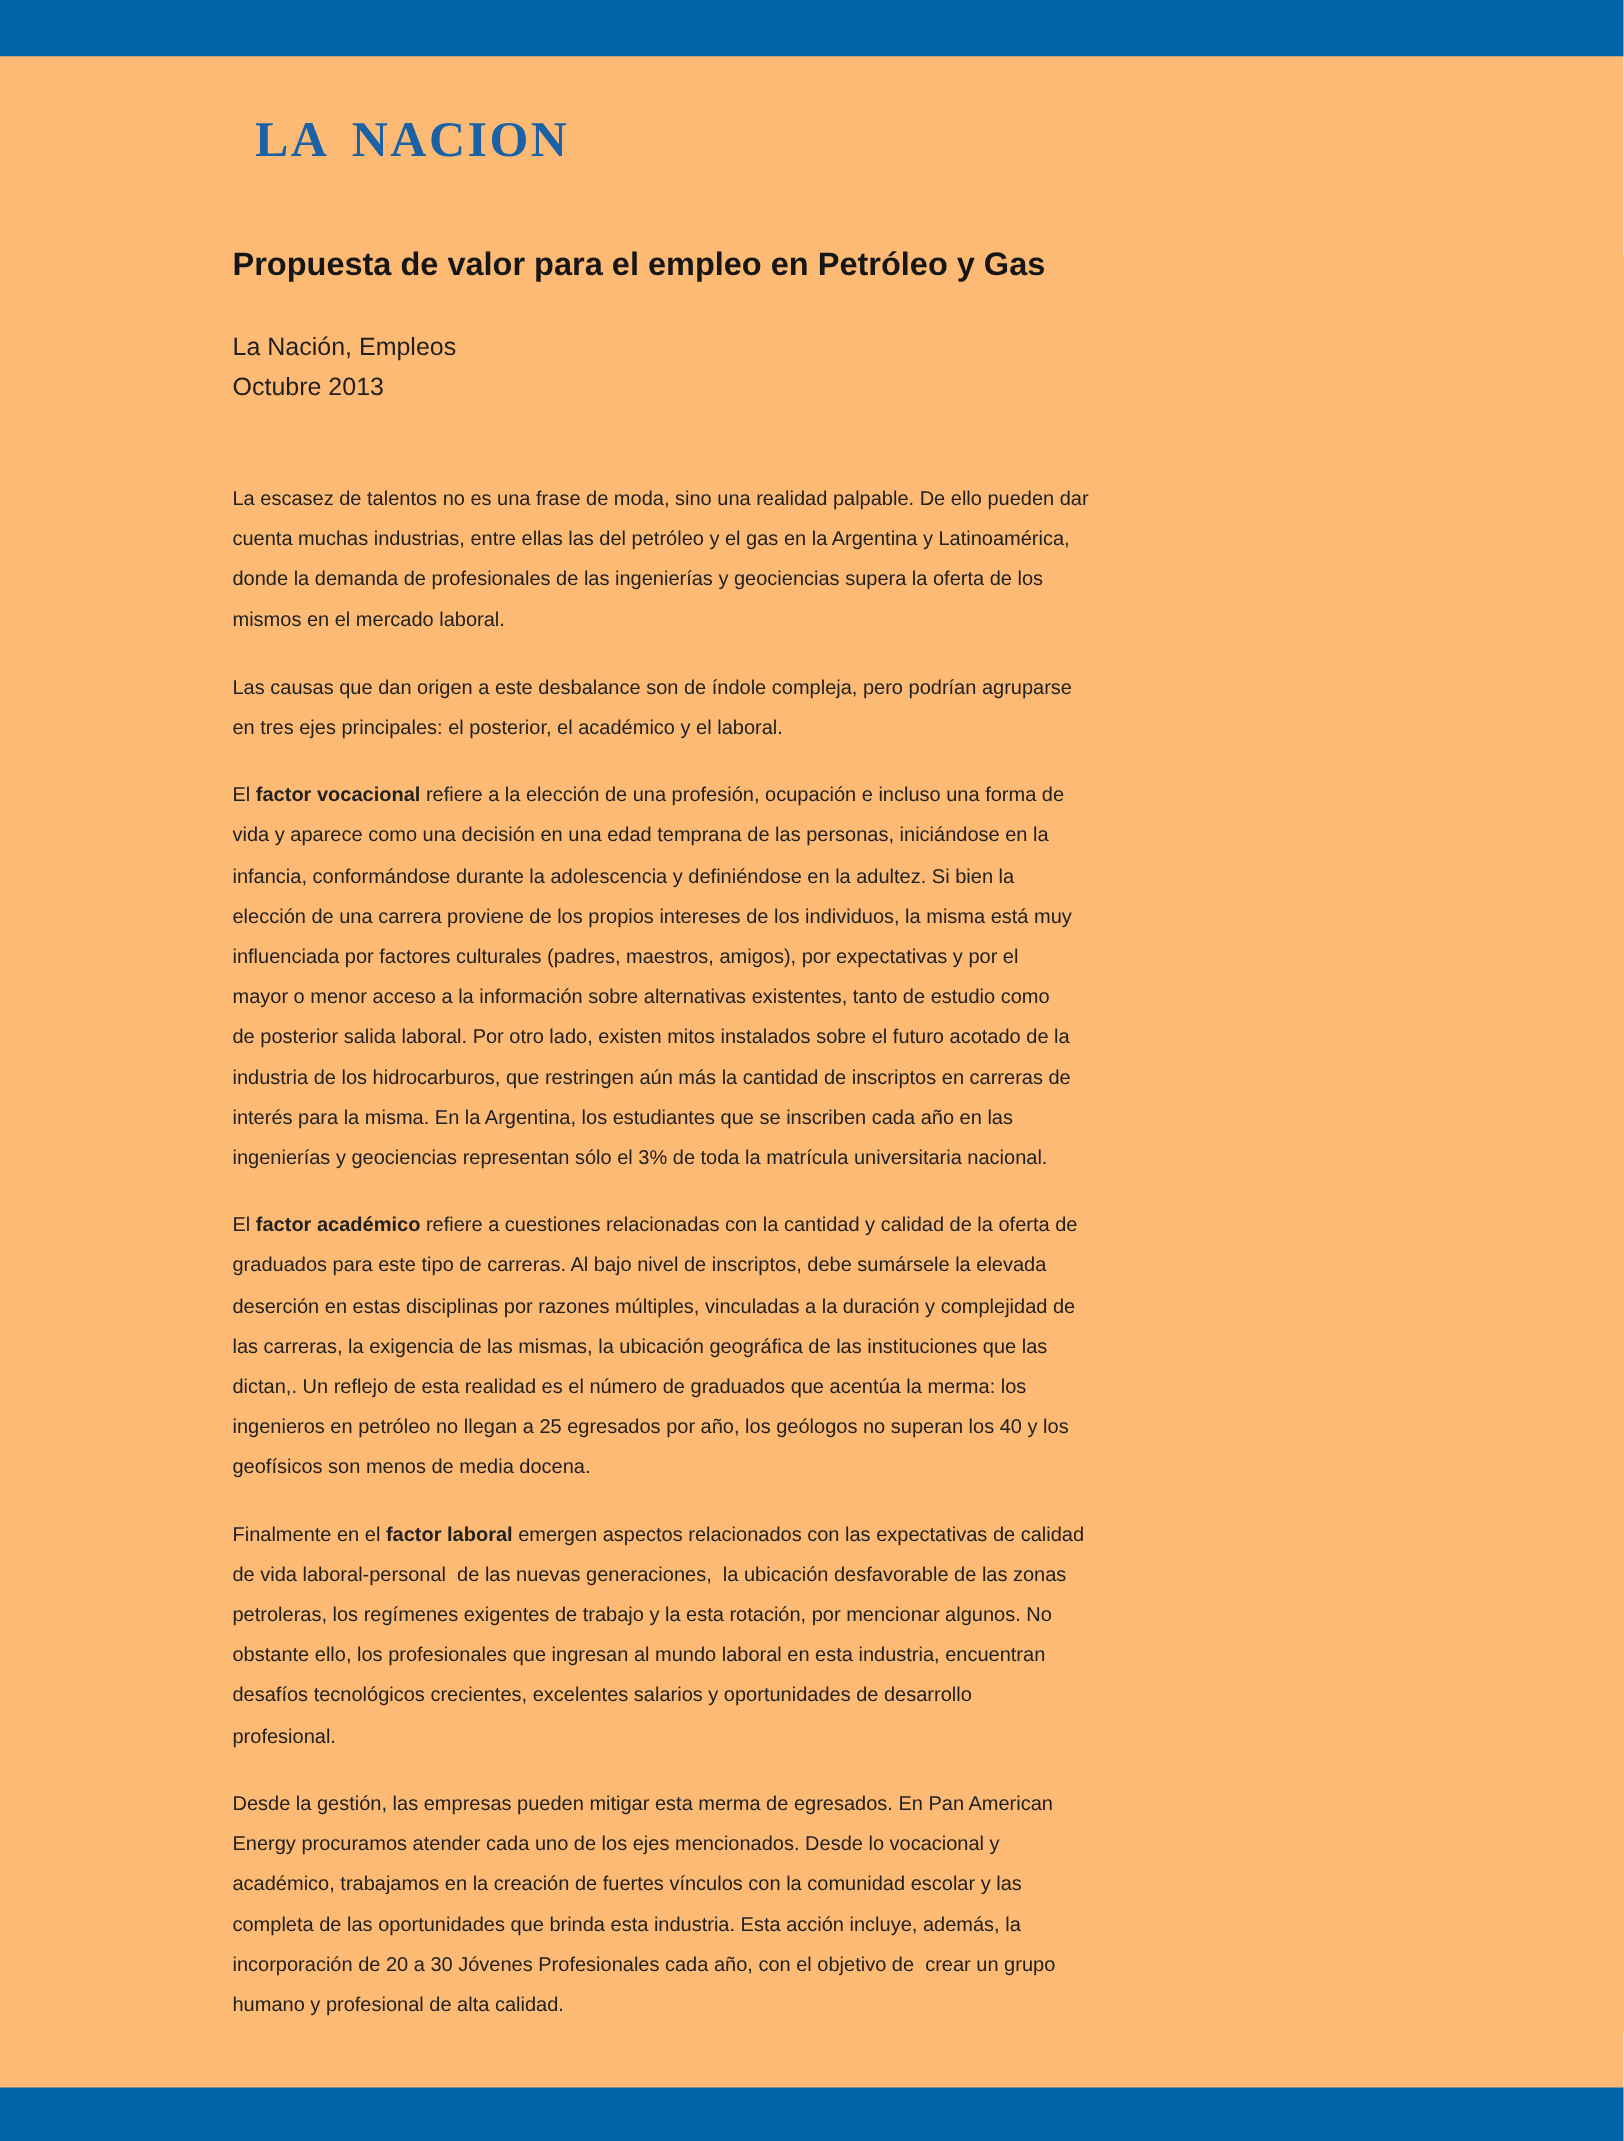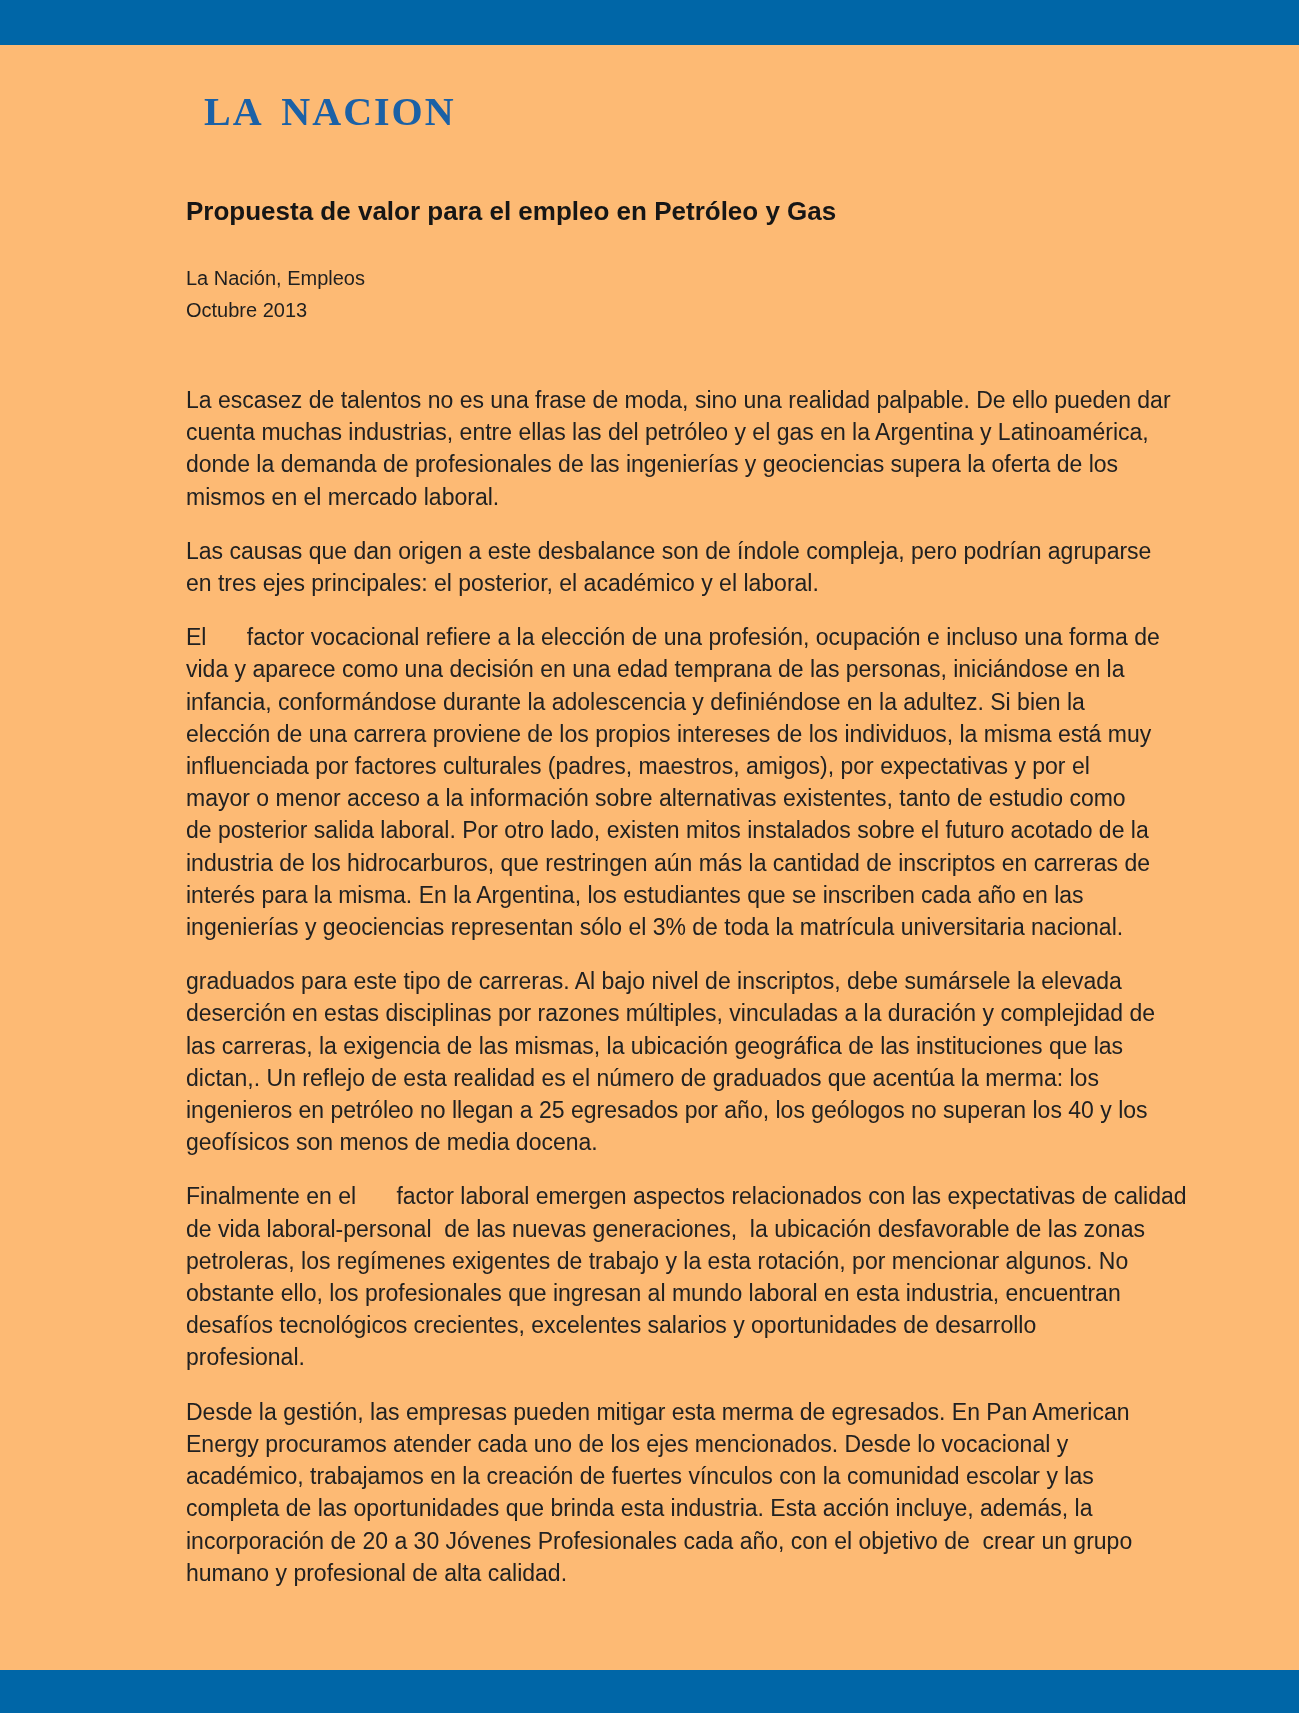--- a/index.html
+++ b/index.html
@@ -52,26 +52,26 @@
   .body-text{
     position:absolute;
     left:186px;
     top:384px;
     width:990px;
   }
   .para{
     margin:0 0 22px 0;
   }
   .line{
-    font-size:23px;
+    font-size:16px;
     line-height:32.2px;
     white-space:pre;
     color:#212121;
   }
-  .line .b{font-weight:normal;margin-left:34px;}
+  .line .b{font-weight:bold;}
 </style>
 </head>
 <body>
 
 <div class="page">
   <div class="bar top"></div>
 
   <div class="logo">LA NACION</div>
 
   <div class="title">Propuesta de valor para el empleo en Petróleo y Gas</div>
@@ -98,20 +98,21 @@
         <div class="line"><span>infancia, conformándose durante la adolescencia y definiéndose en la adultez. Si bien la</span></div>
         <div class="line"><span>elección de una carrera proviene de los propios intereses de los individuos, la misma está muy</span></div>
         <div class="line"><span>influenciada por factores culturales (padres, maestros, amigos), por expectativas y por el</span></div>
         <div class="line"><span>mayor o menor acceso a la información sobre alternativas existentes, tanto de estudio como</span></div>
         <div class="line"><span>de posterior salida laboral. Por otro lado, existen mitos instalados sobre el futuro acotado de la</span></div>
         <div class="line"><span>industria de los hidrocarburos, que restringen aún más la cantidad de inscriptos en carreras de</span></div>
         <div class="line"><span>interés para la misma. En la Argentina, los estudiantes que se inscriben cada año en las</span></div>
         <div class="line"><span>ingenierías y geociencias representan sólo el 3% de toda la matrícula universitaria nacional.</span></div>
       </div>
       <div class="para">
+        <div class="line"><span>El </span><span class="b">factor académico</span><span> refiere a cuestiones relacionadas con la cantidad y calidad de la oferta de</span></div>
         <div class="line"><span>graduados para este tipo de carreras. Al bajo nivel de inscriptos, debe sumársele la elevada</span></div>
         <div class="line"><span>deserción en estas disciplinas por razones múltiples, vinculadas a la duración y complejidad de</span></div>
         <div class="line"><span>las carreras, la exigencia de las mismas, la ubicación geográfica de las instituciones que las</span></div>
         <div class="line"><span>dictan,. Un reflejo de esta realidad es el número de graduados que acentúa la merma: los</span></div>
         <div class="line"><span>ingenieros en petróleo no llegan a 25 egresados por año, los geólogos no superan los 40 y los</span></div>
         <div class="line"><span>geofísicos son menos de media docena.</span></div>
       </div>
       <div class="para">
         <div class="line"><span>Finalmente en el </span><span class="b">factor laboral</span><span> emergen aspectos relacionados con las expectativas de calidad</span></div>
         <div class="line"><span>de vida laboral-personal  de las nuevas generaciones,  la ubicación desfavorable de las zonas</span></div>

